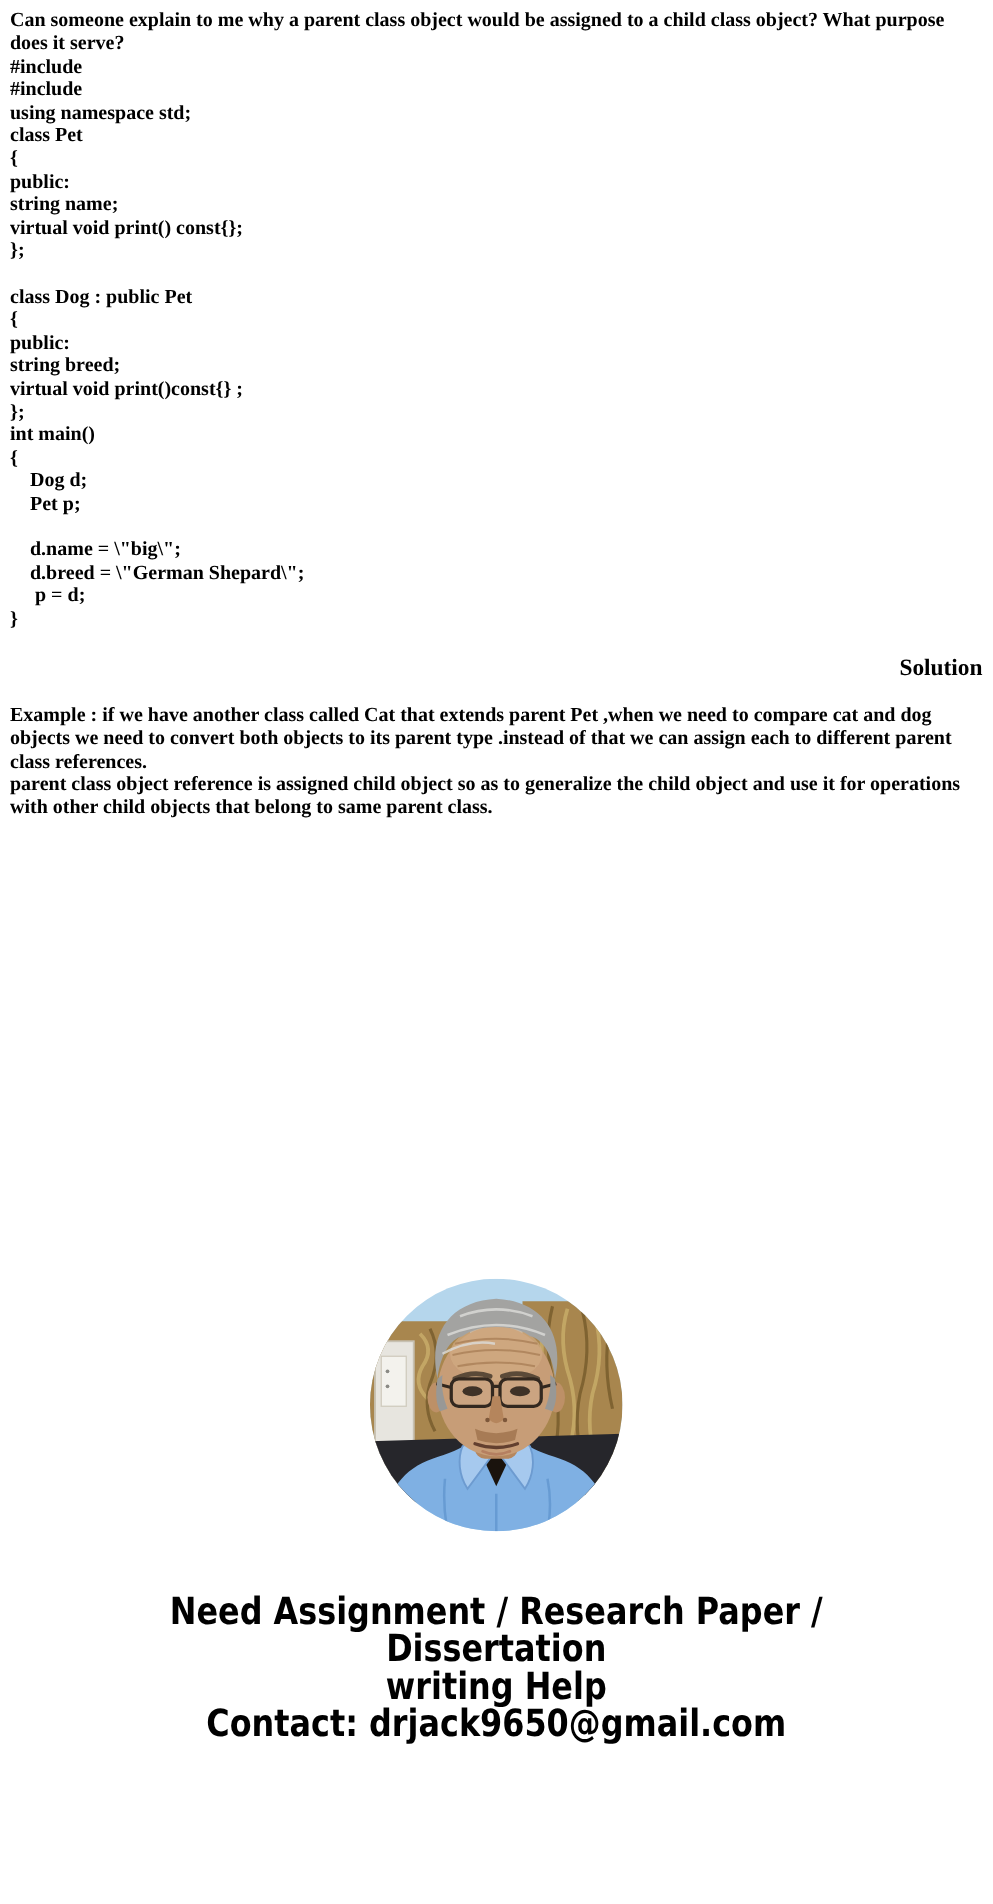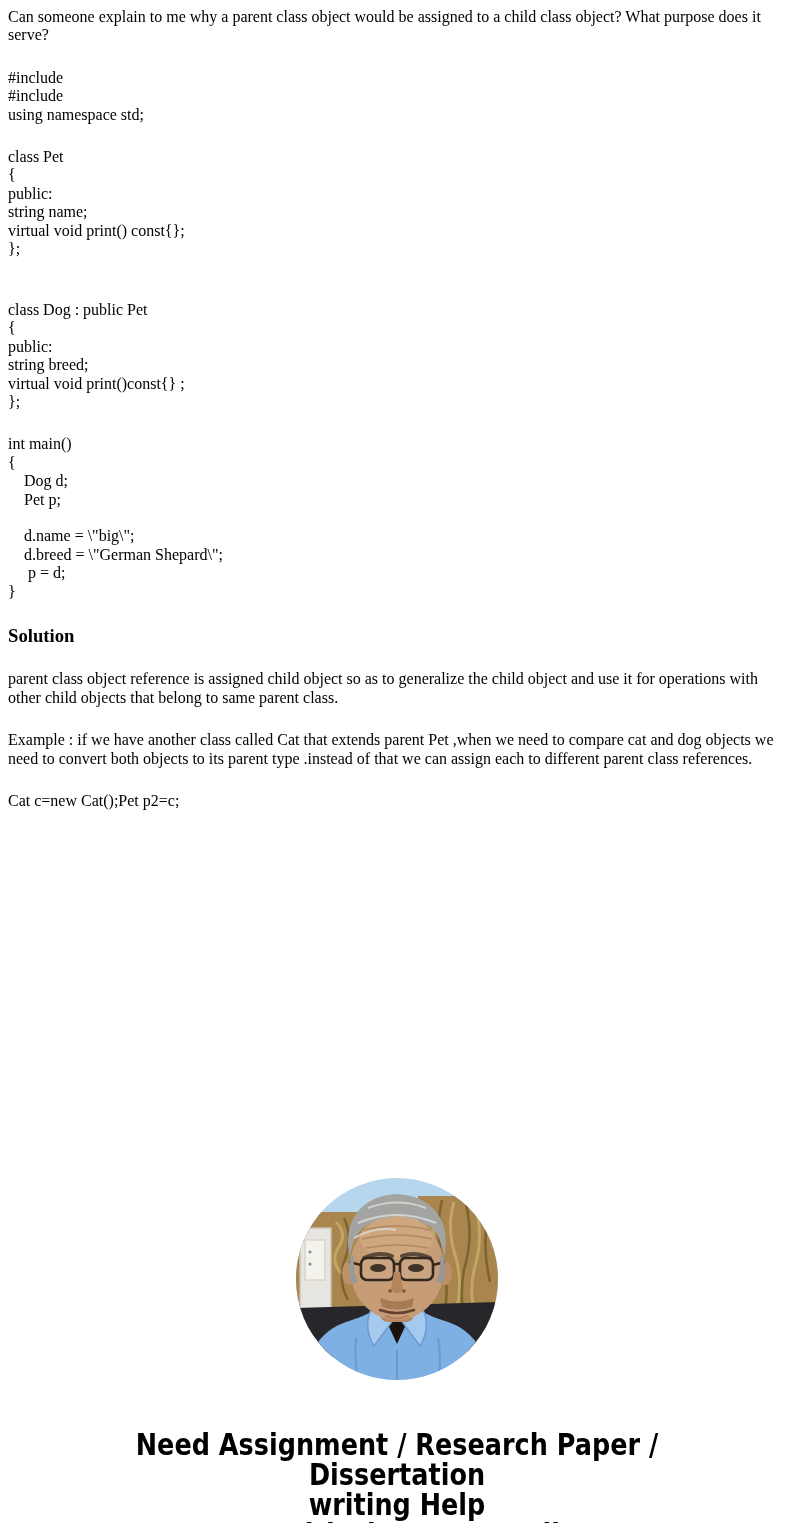--- a/index.html
+++ b/index.html
@@ -5,30 +5,32 @@
   html, body { margin: 0; padding: 0; background: #ffffff; }
   body {
     width: 794px;
     color: #000000;
     font-family: "Liberation Serif", serif;
     font-size: 16px;
     line-height: 18.4px;
   }
   .doc { padding: 8px 8px 0 8px; }
   .para {
-    margin: 24px 0;
+    margin: 0 0;
     white-space: pre-wrap;
+    font-weight: bold;
   }
   .para.first { margin-top: 0; }
   .solution-heading {
     font-family: "Liberation Serif", serif;
     font-size: 18.7px;
     line-height: 21.5px;
     font-weight: bold;
     margin: 18.7px 0;
+    text-align: right;
   }
   .avatar-wrap {
     margin-top: 367px;
     text-align: center;
   }
   .avatar-wrap svg { display: inline-block; vertical-align: top; }
   .footer {
     margin-top: 50px;
     text-align: center;
     font-family: "DejaVu Sans", sans-serif;
@@ -70,23 +72,22 @@
     Dog d;
     Pet p;
 &nbsp;
     d.name = \"big\";
     d.breed = \"German Shepard\";
      p = d;
 }</div>
 
   <h3 class="solution-heading">Solution</h3>
 
+  <div class="para">Example : if we have another class called Cat that extends parent Pet ,when we need to compare cat and dog objects we need to convert both objects to its parent type .instead of that we can assign each to different parent class references.</div>
   <div class="para">parent class object reference is assigned child object so as to generalize the child object and use it for operations with other child objects that belong to same parent class.</div>
-  <div class="para">Example : if we have another class called Cat that extends parent Pet ,when we need to compare cat and dog objects we need to convert both objects to its parent type .instead of that we can assign each to different parent class references.</div>
-  <div class="para">Cat c=new Cat();Pet p2=c;</div>
 
   <div class="avatar-wrap">
     <svg width="202" height="202" viewBox="0 0 202 202" aria-hidden="true">
       <defs>
         <clipPath id="avClip">
             <circle cx="101" cy="101" r="101"></circle>
           </clipPath>
         <linearGradient id="hairGrad" x1="0" y1="0" x2="0" y2="1">
           <stop offset="0" stop-color="#c6c6c4"></stop>
           <stop offset="1" stop-color="#8e8e8c"></stop>

